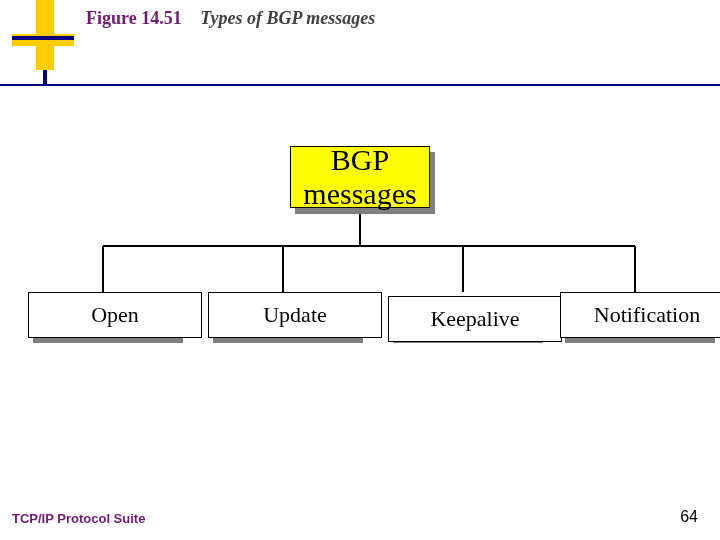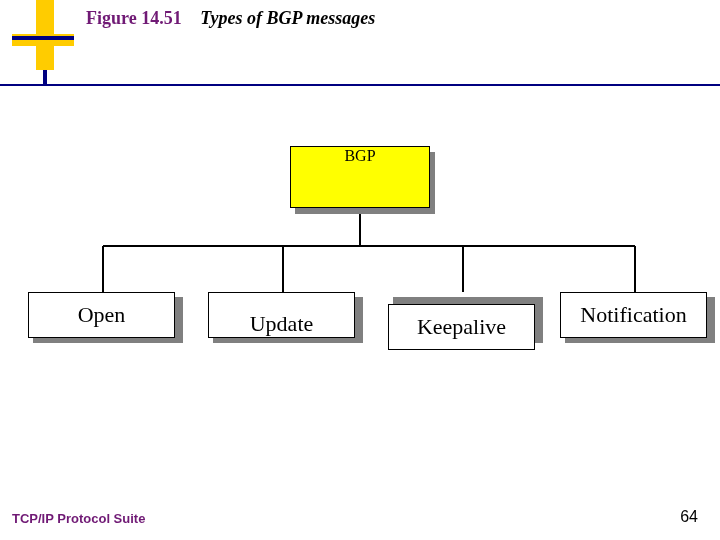--- a/index.html
+++ b/index.html
@@ -57,21 +57,21 @@
       position: absolute;
       left: 86px;
       top: 8px;
       font-size: 18px;
     }
     .figure-number {
       color: #701a75;
       font-weight: bold;
     }
     .figure-title {
-      color: #000000;
+      color: #404040;
       font-weight: bold;
       font-style: italic;
       margin-left: 14px;
     }
     .diagram {
       position: relative;
       width: 100%;
       height: 350px;
       margin-top: 60px;
     }
@@ -85,23 +85,24 @@
     }
     .root-box {
       position: absolute;
       left: 290px;
       top: 0;
       width: 140px;
       height: 62px;
       background: #ffff00;
       border: 1.5px solid #000;
       display: flex;
-      flex-direction: row;
+      flex-direction: column;
+      align-items: center;
       justify-content: center;
-      font-size: 16px;
+      font-size: 30px;
       font-family: "Times New Roman", serif;
     }
     .root-box span { line-height: 1.15; }
     .connector-svg {
       position: absolute;
       left: 0;
       top: 0;
       width: 720px;
       height: 350px;
     }
@@ -112,21 +113,21 @@
       width: 720px;
     }
     .leaf-shadow {
       position: absolute;
       width: 150px;
       height: 46px;
       background: #808080;
     }
     .leaf-box {
       position: absolute;
-      width: 147px;
+      width: 174px;
       height: 46px;
       background: #ffffff;
       border: 1.5px solid #000;
       display: flex;
       align-items: center;
       justify-content: center;
       font-size: 22px;
       font-family: "Times New Roman", serif;
     }
     .footer-text {
@@ -170,33 +171,34 @@
     <line x1="103" y1="100" x2="635" y2="100" stroke="#000" stroke-width="2"></line>
     <line x1="103" y1="100" x2="103" y2="146" stroke="#000" stroke-width="2"></line>
     <line x1="283" y1="100" x2="283" y2="146" stroke="#000" stroke-width="2"></line>
     <line x1="463" y1="100" x2="463" y2="146" stroke="#000" stroke-width="2"></line>
     <line x1="635" y1="100" x2="635" y2="146" stroke="#000" stroke-width="2"></line>
   </svg>
 
   <div class="root-box-shadow"></div>
   <div class="root-box">
     <span>BGP</span>
+    <span>messages</span>
   </div>
 
   <div class="leaf-row">
       <div class="leaf-shadow" style="left: 33px; top: 5px;"></div>
       <div class="leaf-box" style="left: 28px; top: 0px;">
         <span>Open</span>
       </div>
       <div class="leaf-shadow" style="left: 213px; top: 5px;"></div>
-      <div class="leaf-box" style="left: 208px; top: 0px; align-items: flex-end;">
+      <div class="leaf-box" style="left: 208px; top: 0px;">
         <span>Update</span>
       </div>
       <div class="leaf-shadow" style="left: 393px; top: 5px;"></div>
-      <div class="leaf-box" style="left: 388px; top: 12px;">
+      <div class="leaf-box" style="left: 388px; top: 4px;">
         <span>Keepalive</span>
       </div>
       <div class="leaf-shadow" style="left: 565px; top: 5px;"></div>
       <div class="leaf-box" style="left: 560px; top: 0px;">
         <span>Notification</span>
       </div>
     </div>
 </div>
 
 <div class="footer-text">TCP/IP Protocol Suite</div>

